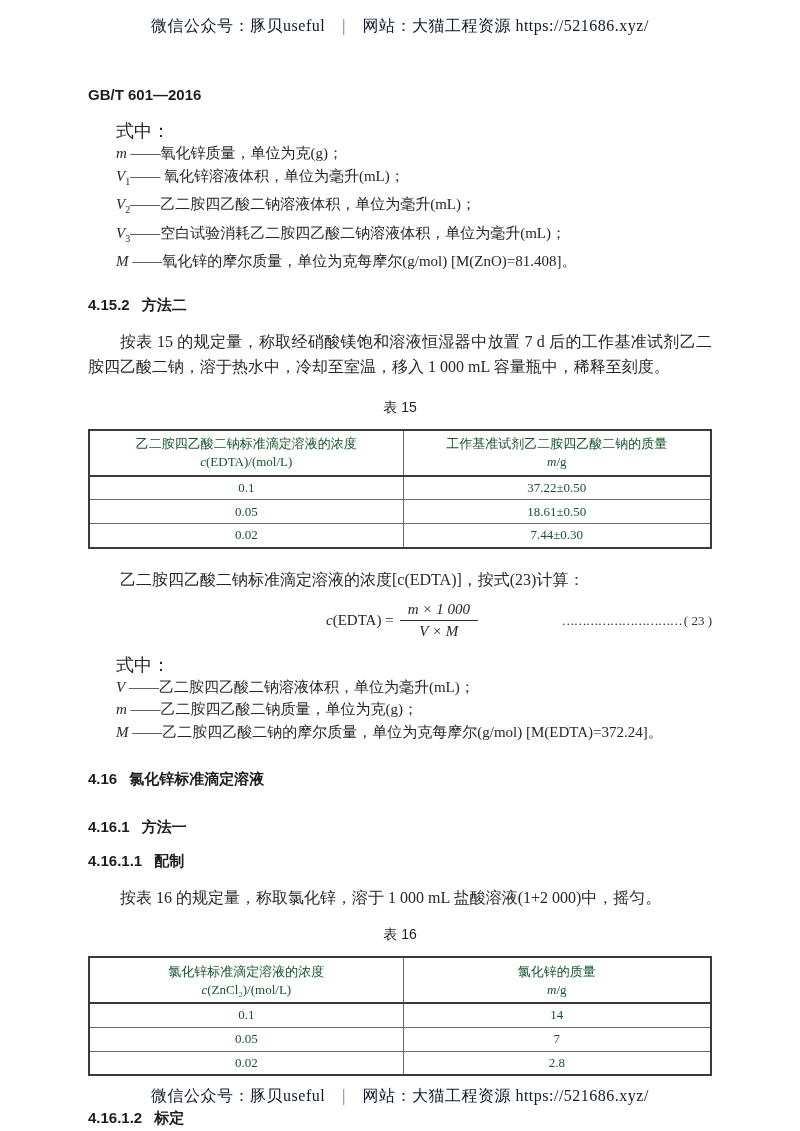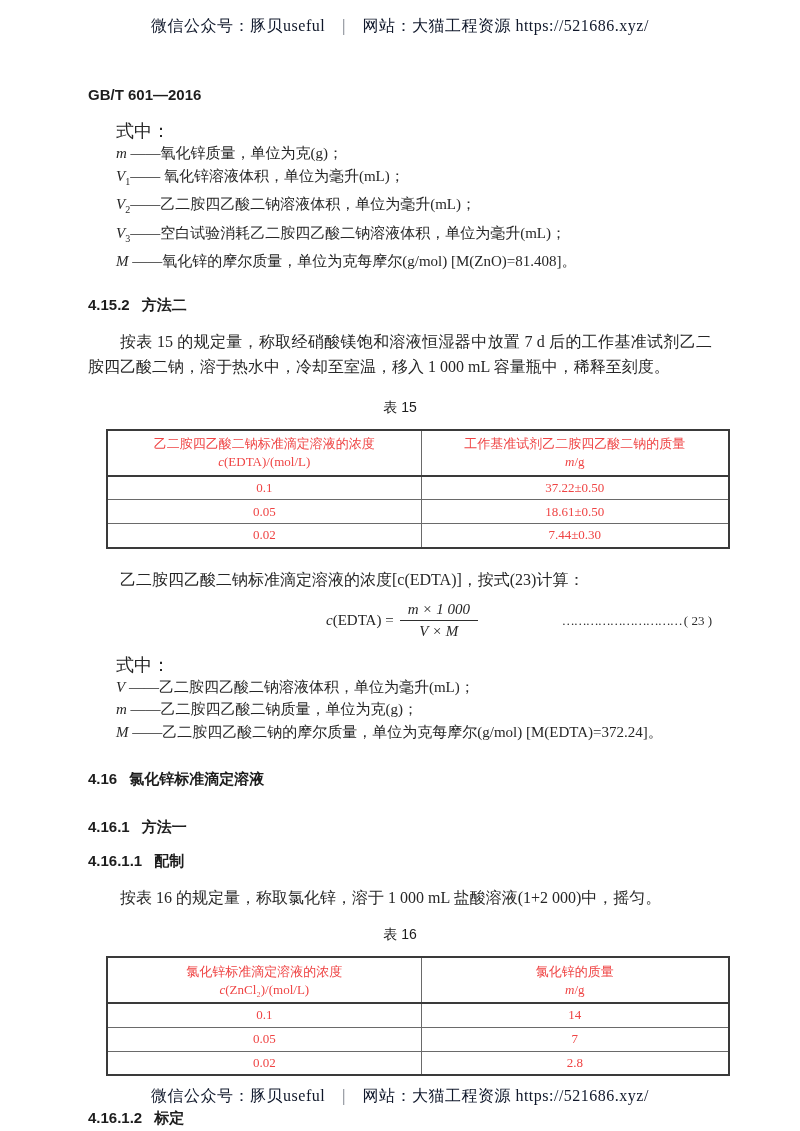--- a/index.html
+++ b/index.html
@@ -82,22 +82,21 @@
     color: #1d1d1d;
   }
   .tbl-caption-16 { margin-top: 16px; }
 
   table.gbt {
     margin-top: 12px;
     width: 100%;
     border-collapse: collapse;
     border: 2px solid #3a3a3a;
     font-size: 13px;
-    color: #ef4444;
-    margin-left: 18px;
+    color: #14532d;
   }
   table.gbt th, table.gbt td {
     border: 1px solid #6a6a6a;
     text-align: center;
     vertical-align: middle;
   }
   table.gbt thead th {
     height: 46px;
     font-weight: normal;
     border-bottom: 2px solid #3a3a3a;

